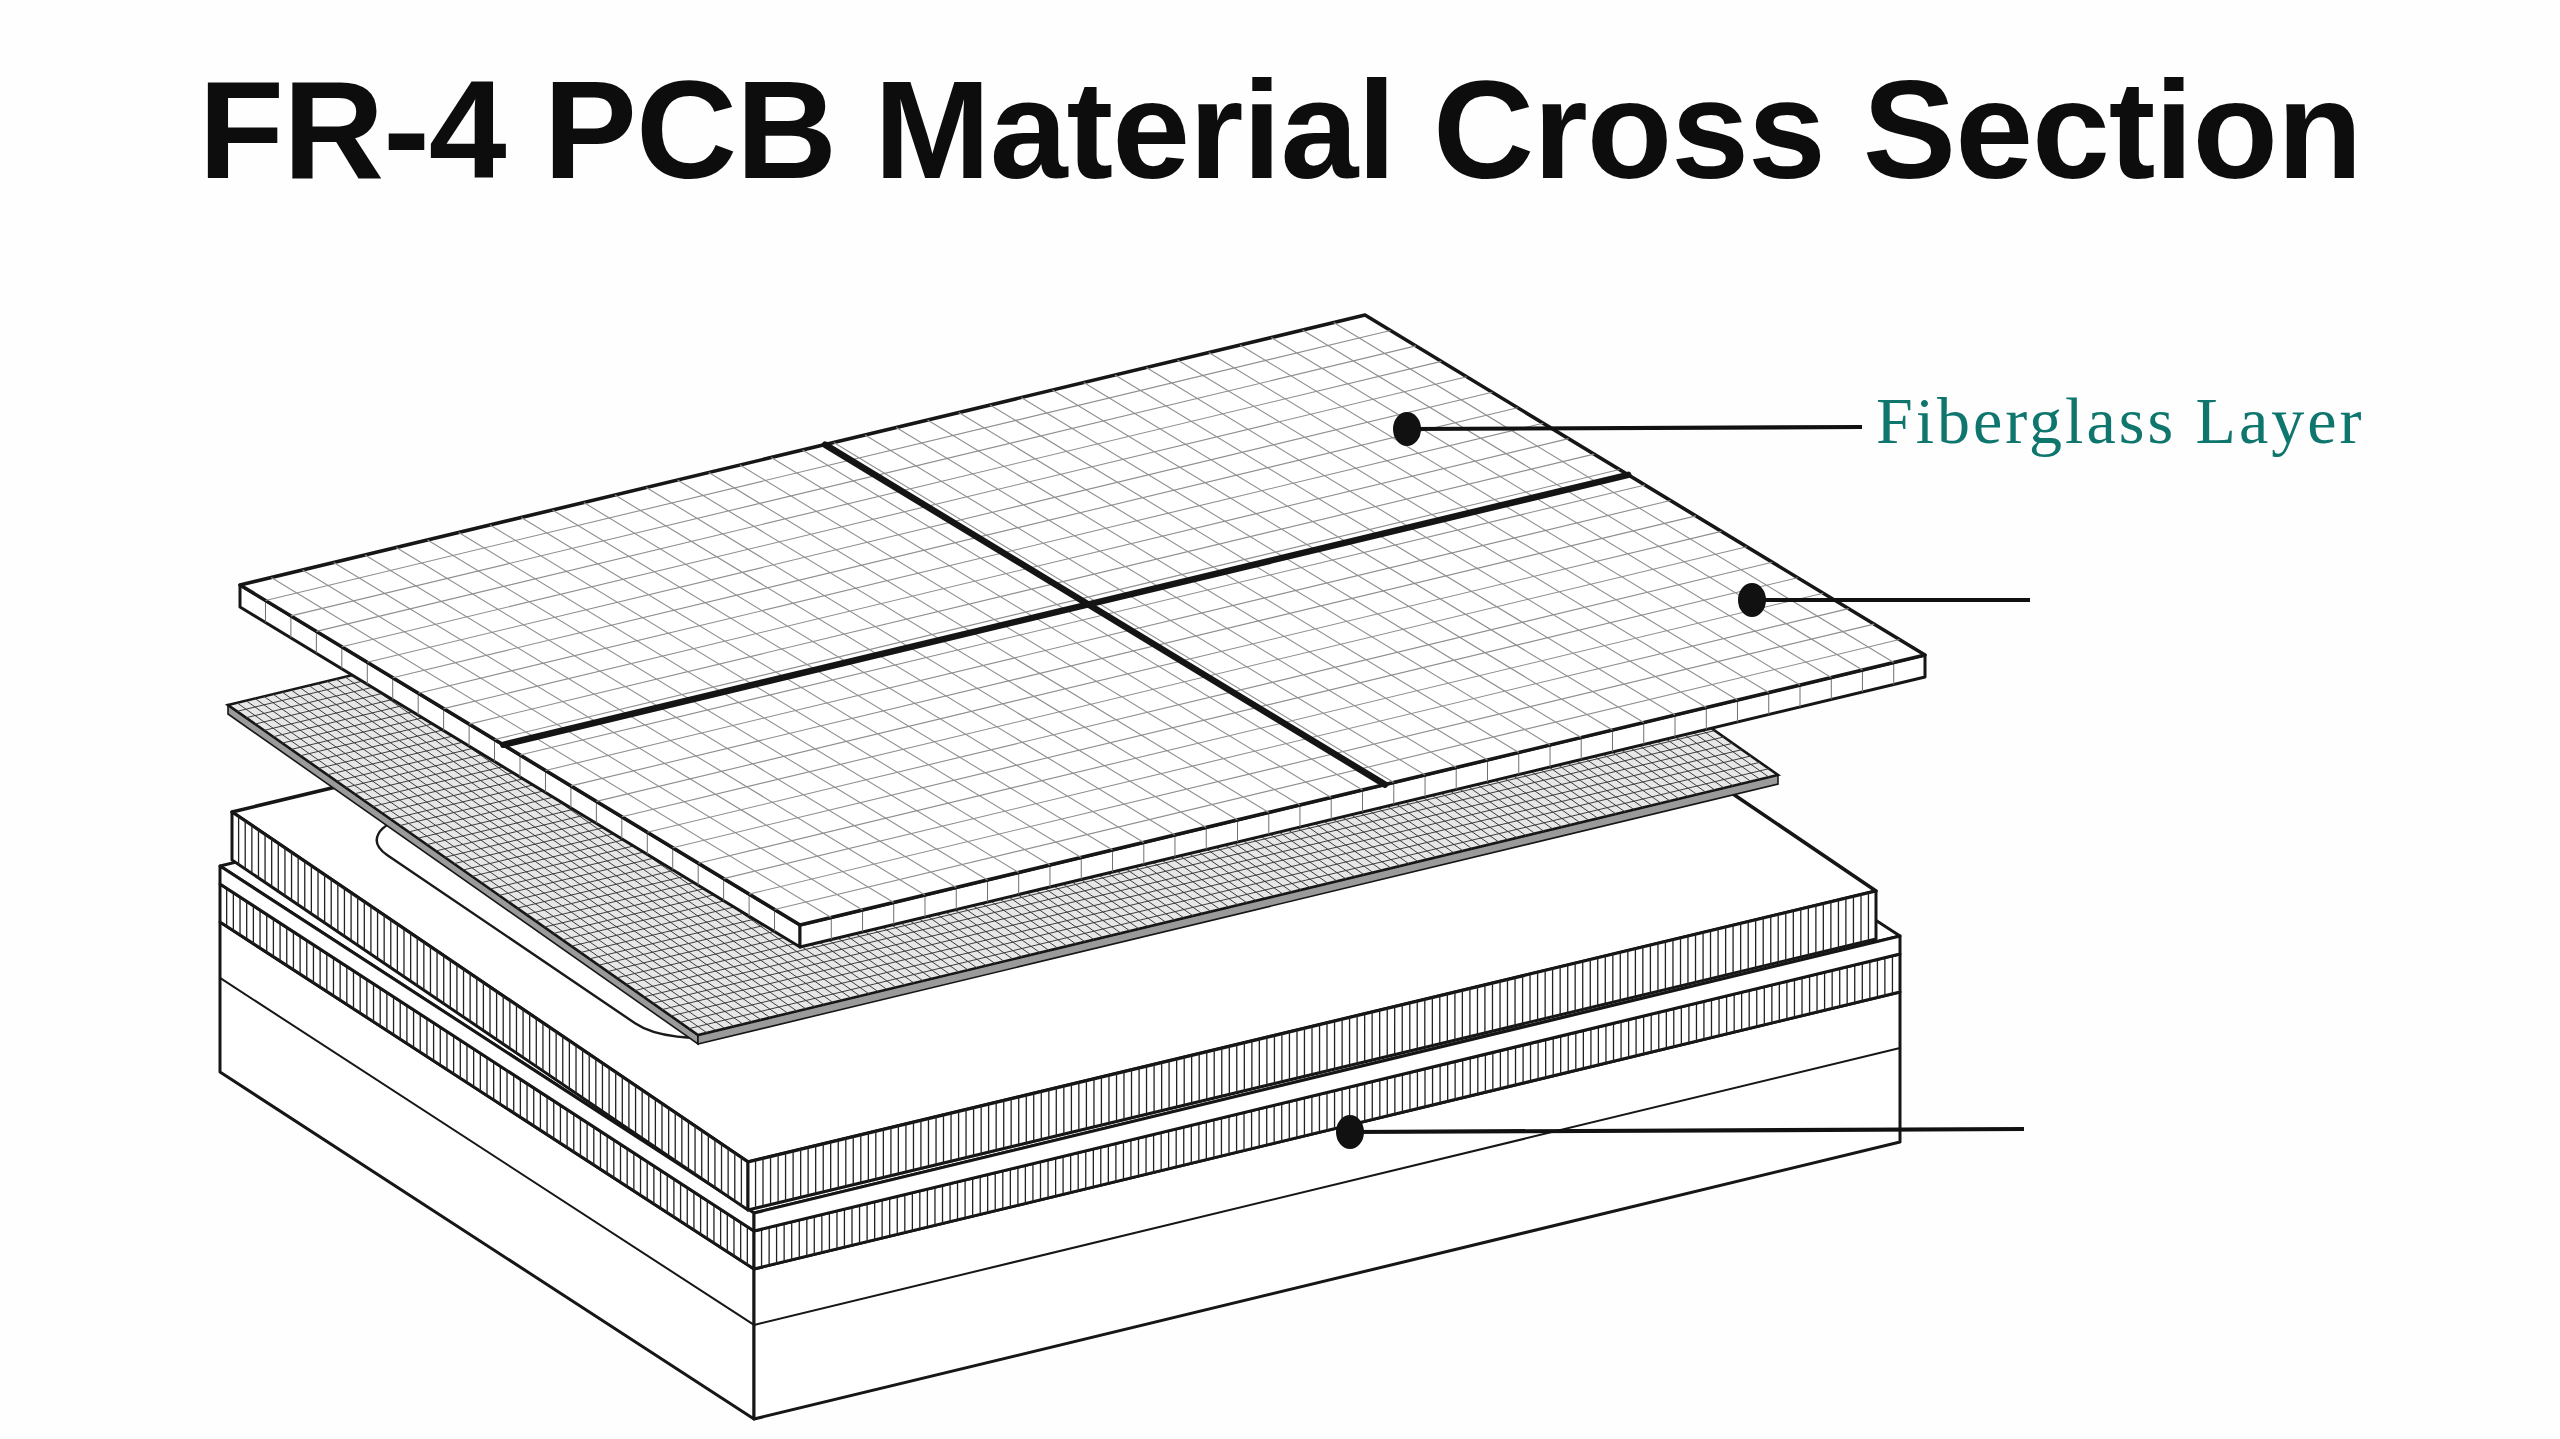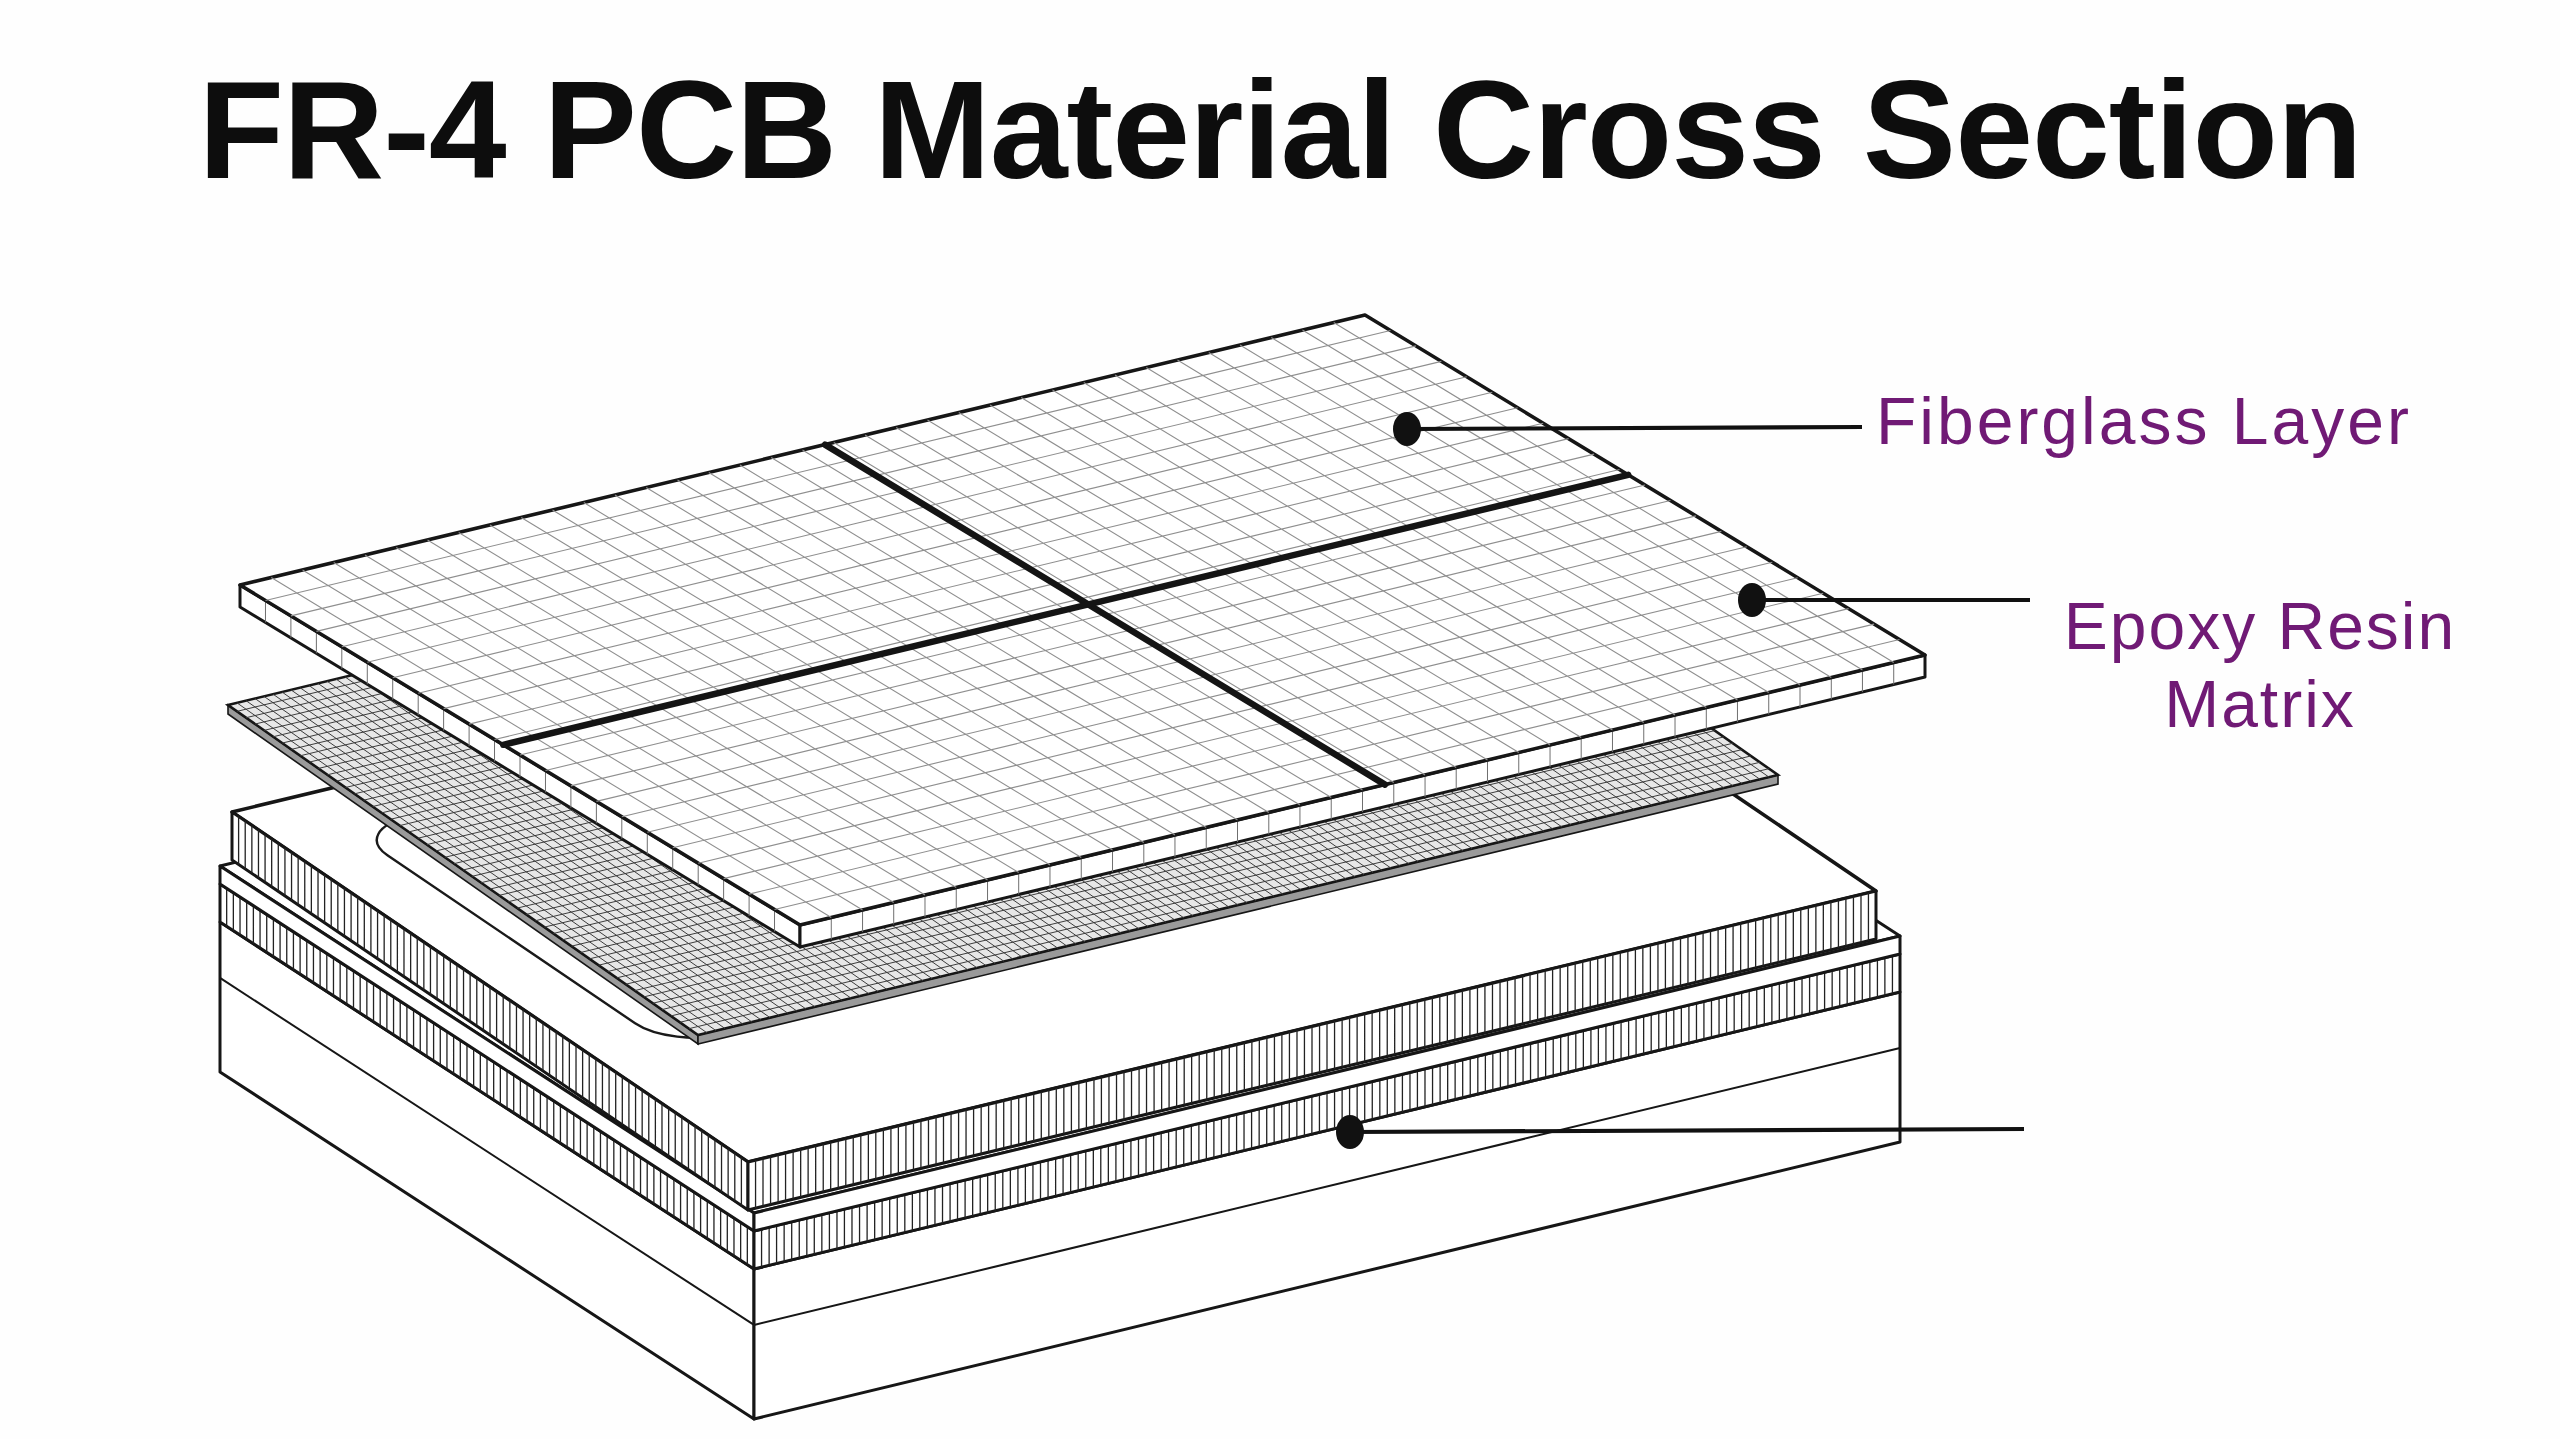--- a/index.html
+++ b/index.html
@@ -10,21 +10,21 @@
   }
   .title{
     position:absolute;left:0;top:55px;width:2560px;
     text-align:center;
     font-size:140px;line-height:150px;font-weight:bold;
     letter-spacing:-1px;color:#0d0d0d;white-space:nowrap;
   }
   .callout{
     position:absolute;
     font-size:66px;line-height:66px;letter-spacing:3px;
-    color:#701a75;white-space:nowrap;
+    color:#0f766e;white-space:nowrap;font-family:Liberation Serif, serif;
   }
   .callout.fiberglass{left:1876px;top:388px;}
   .callout.epoxy{left:2035px;top:587px;width:450px;text-align:center;line-height:78px;letter-spacing:2px;}
   .callout.copper{left:2032px;top:1095px;letter-spacing:2px;}
   svg{position:absolute;left:0;top:0;}
   .outline{fill:#ffffff;stroke:#161616;stroke-width:3;vector-effect:non-scaling-stroke;stroke-linejoin:round;}
   .outline.bold{stroke-width:3.6;}
   .thin{fill:none;stroke:#8f8f8f;stroke-width:1.1;vector-effect:non-scaling-stroke;}
   .tick{fill:none;stroke:#6f6f6f;stroke-width:1;vector-effect:non-scaling-stroke;}
   .weave{fill:none;stroke:#3c3c3c;stroke-width:1;vector-effect:non-scaling-stroke;}
@@ -136,19 +136,15 @@
       <ellipse class="leaderdot" cx="1350" cy="1132" rx="14" ry="17"></ellipse>
     </g>
   </svg>
 
   <div class="title">FR-4 PCB Material Cross Section</div>
 
   <div class="callout fiberglass">
     <span>Fiberglass Layer</span>
   </div>
 
-  <div class="callout epoxy">
-    <div>Epoxy Resin</div>
-    <div>Matrix</div>
-  </div>
 
 
 </div>
 
 </body></html>

